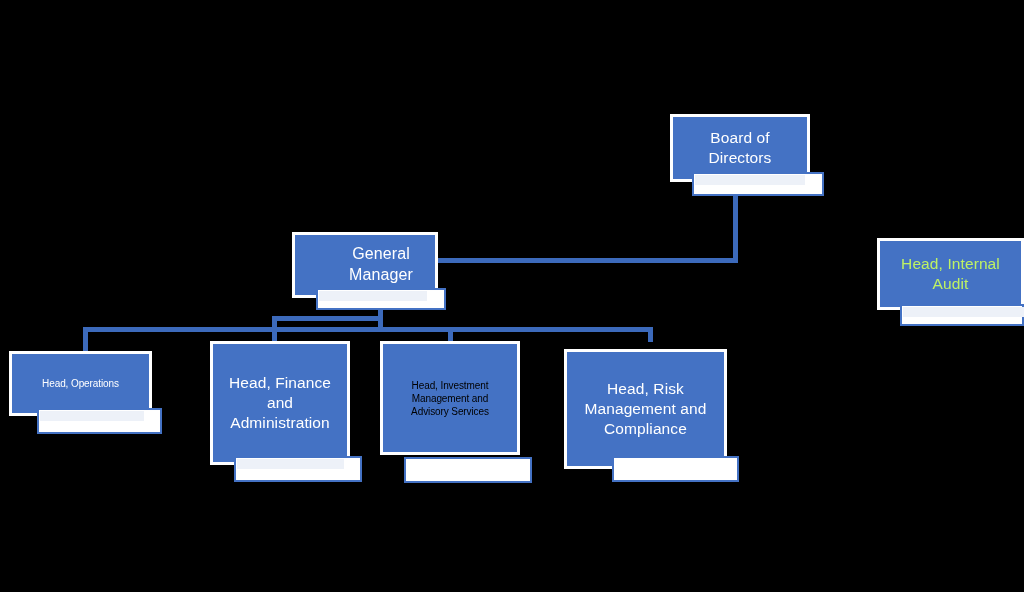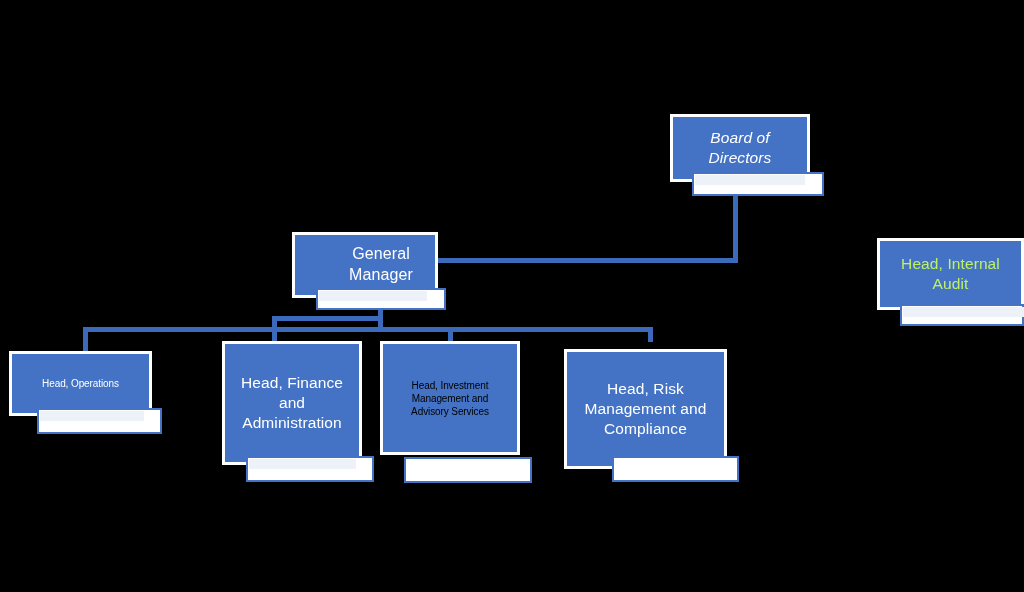--- a/index.html
+++ b/index.html
@@ -77,21 +77,21 @@
     <div class="conn" style="left: 733px; top: 196px; width: 5px; height: 66px; background: rgb(60, 106, 187);"></div>
     <div class="conn" style="left: 438px; top: 258px; width: 300px; height: 5px; background: rgb(60, 106, 187);"></div>
     <div class="conn" style="left: 378px; top: 305px; width: 5px; height: 14px; background: rgb(60, 106, 187);"></div>
     <div class="conn" style="left: 272px; top: 316px; width: 111px; height: 5px; background: rgb(60, 106, 187);"></div>
     <div class="conn" style="left: 272px; top: 316px; width: 5px; height: 25px; background: rgb(60, 106, 187);"></div>
     <div class="conn" style="left: 83px; top: 327px; width: 570px; height: 5px; background: rgb(60, 106, 187);"></div>
     <div class="conn" style="left: 378px; top: 316px; width: 5px; height: 16px; background: rgb(60, 106, 187);"></div>
     <div class="conn" style="left: 83px; top: 327px; width: 5px; height: 25px; background: rgb(60, 106, 187);"></div>
     <div class="conn" style="left: 448px; top: 327px; width: 5px; height: 15px; background: rgb(60, 106, 187);"></div>
     <div class="conn" style="left: 648px; top: 327px; width: 5px; height: 15px; background: rgb(60, 106, 187);"></div>
-    <div class="node" style="left: 670px; top: 114px; width: 154px; height: 82px; font-style: italic;">
+    <div class="node" style="left: 670px; top: 114px; width: 154px; height: 82px;">
       <div class="node-box" style="left: 0px; top: 0px; width: 140px; height: 68px; background: rgb(68, 114, 196); border-color: rgb(255, 255, 255);">
         <div class="node-label" style="color: rgb(255, 255, 255);">Board of
 Directors</div>
       </div>
       <div class="node-bar" style="left: 22px; top: 58px; width: 132px; height: 24px; background: rgb(255, 255, 255); border-color: rgb(68, 114, 196);">
         <div class="node-bar-fill" style="width: 110px; background: rgb(237, 241, 248);"></div>
       </div>
     </div>
     <div class="node" style="left: 292px; top: 232px; width: 154px; height: 78px;">
       <div class="node-box" style="left: 0px; top: 0px; width: 146px; height: 66px; background: rgb(68, 114, 196); border-color: rgb(255, 255, 255); padding-left: 32px;">
@@ -111,21 +111,21 @@
       </div>
     </div>
     <div class="node" style="left: 9px; top: 351px; width: 153px; height: 83px;">
       <div class="node-box" style="left: 0px; top: 0px; width: 143px; height: 65px; background: rgb(68, 114, 196); border-color: rgb(255, 255, 255);">
         <div class="node-label tight" style="color: rgb(255, 255, 255);">Head, Operations</div>
       </div>
       <div class="node-bar" style="left: 28px; top: 57px; width: 125px; height: 26px; background: rgb(255, 255, 255); border-color: rgb(68, 114, 196);">
         <div class="node-bar-fill" style="width: 104px; background: rgb(237, 241, 248);"></div>
       </div>
     </div>
-    <div class="node" style="left: 222px; top: 341px; width: 152px; height: 141px;">
+    <div class="node" style="left: 210px; top: 341px; width: 152px; height: 141px;">
       <div class="node-box" style="left: 0px; top: 0px; width: 140px; height: 124px; background: rgb(68, 114, 196); border-color: rgb(255, 255, 255);">
         <div class="node-label" style="color: rgb(255, 255, 255);">Head, Finance
 and
 Administration</div>
       </div>
       <div class="node-bar" style="left: 24px; top: 115px; width: 128px; height: 26px; background: rgb(255, 255, 255); border-color: rgb(68, 114, 196);">
         <div class="node-bar-fill" style="width: 107px; background: rgb(237, 241, 248);"></div>
       </div>
     </div>
     <div class="node" style="left: 380px; top: 341px; width: 152px; height: 142px;">

